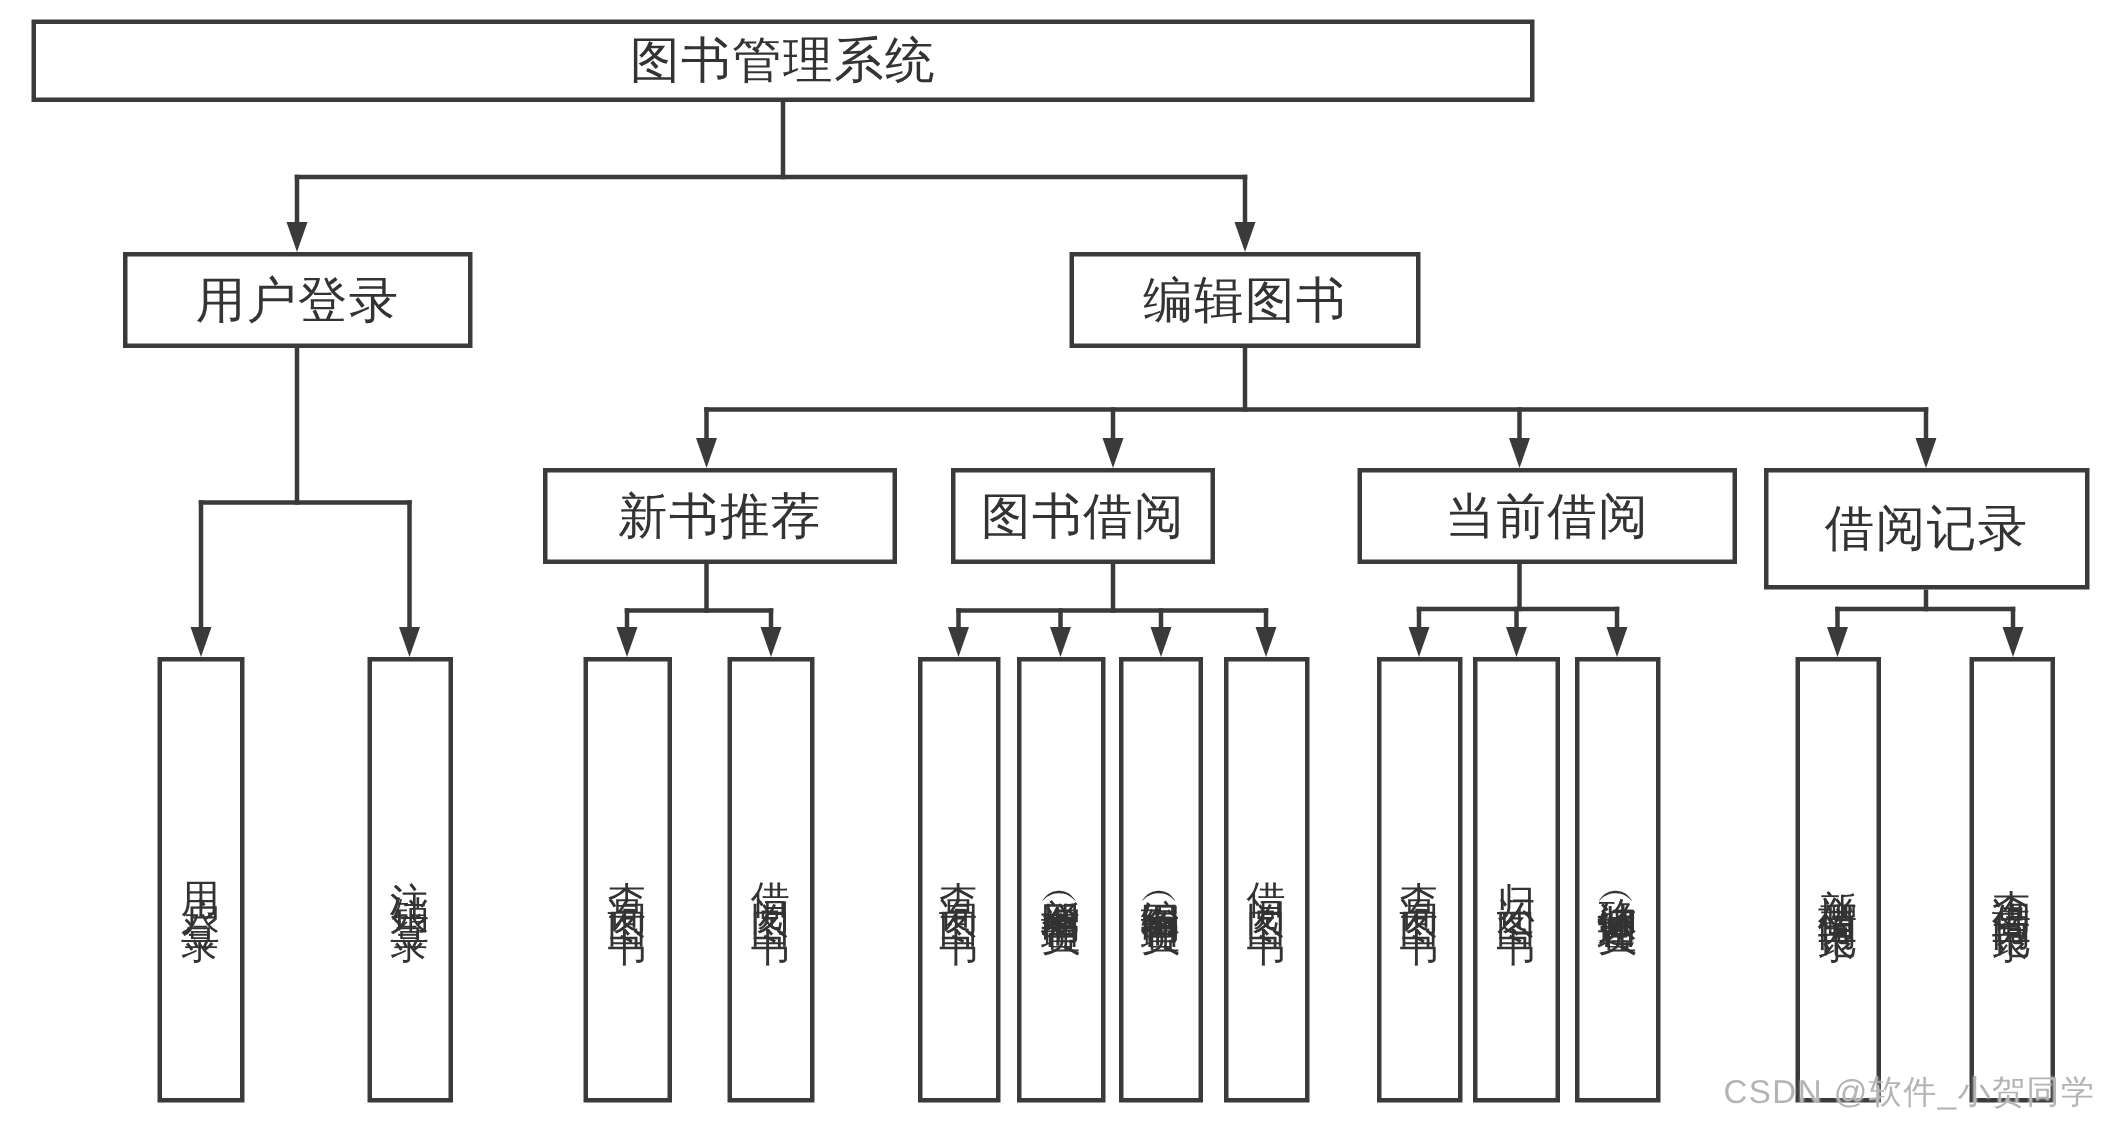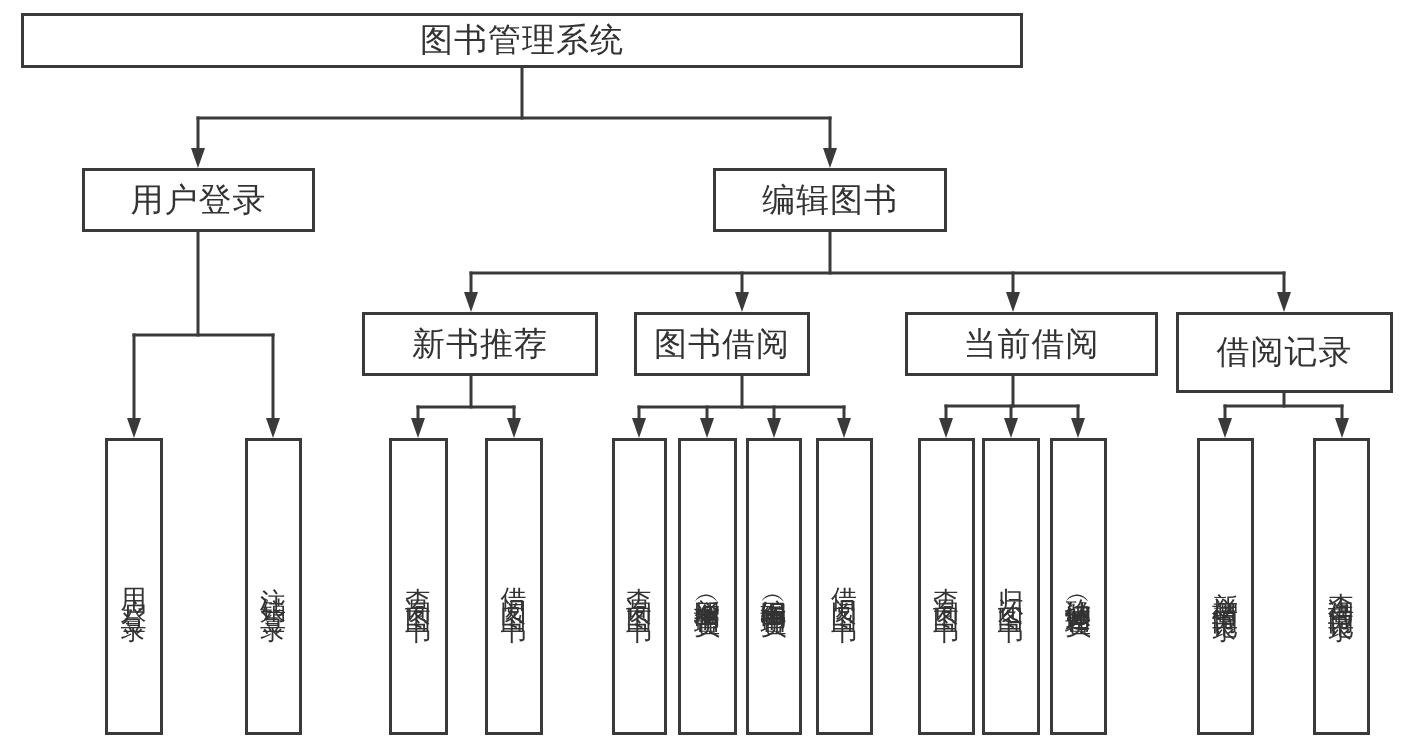--- a/index.html
+++ b/index.html
@@ -141,13 +141,14 @@
       <div class="node v" style="left: 1050px; top: 438px; width: 57px; height: 297px;">
         <span class="sp-tight">确认归还（管理员）</span>
       </div>
       <div class="node v" style="left: 1197px; top: 438px; width: 57px; height: 297px;">
         <span class="sp-mid">新增借阅记录</span>
       </div>
       <div class="node v" style="left: 1313px; top: 438px; width: 57px; height: 297px;">
         <span class="sp-mid">查询借阅记录</span>
       </div>
     </div>
+  <div id="watermark">CSDN @软件_小贺同学</div>
 </div>
 
 </body></html>

